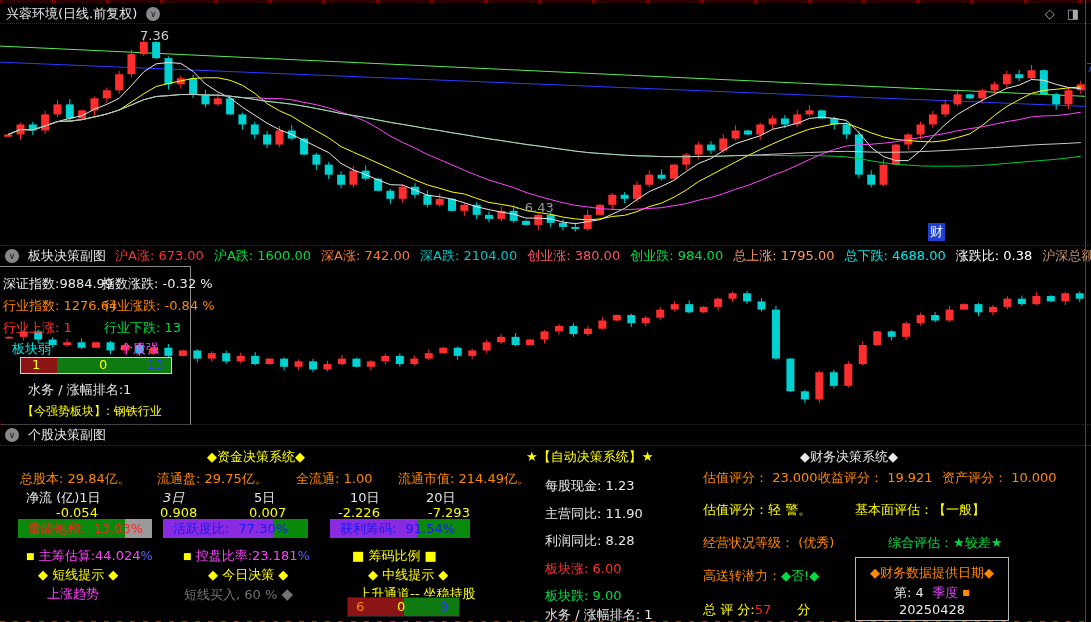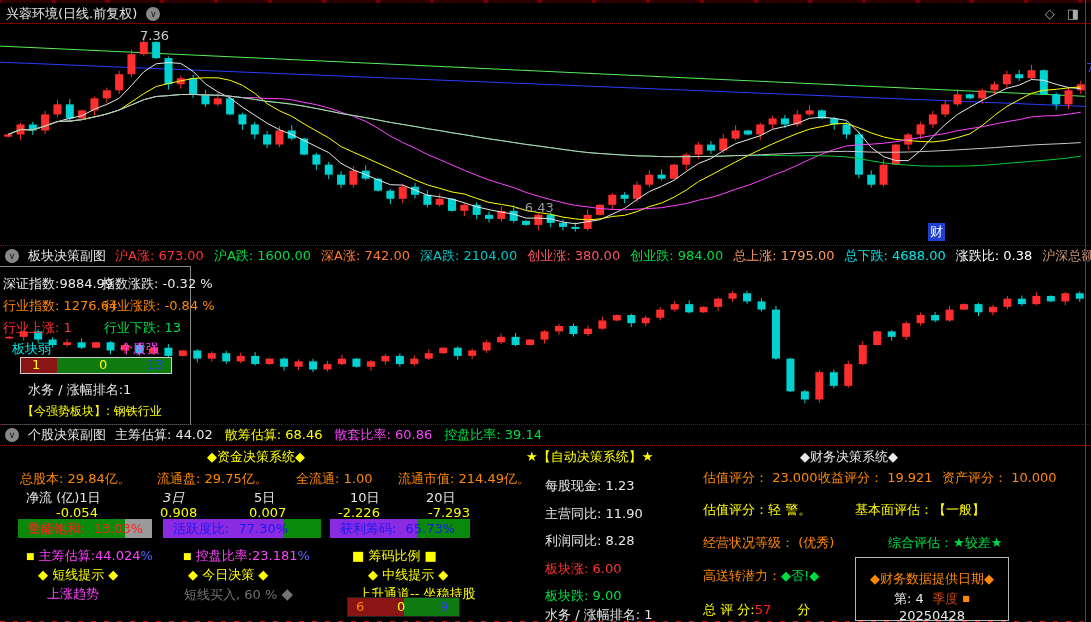--- a/index.html
+++ b/index.html
@@ -27,21 +27,21 @@
   #strength-bar .seg-red{background:#8b1515;height:100%;}
   #strength-bar .seg-green{background:#0f7a0f;height:100%;flex:1;}
   .bar-num{position:absolute;top:-1px;font-size:13px;line-height:15px;}
   
   #bottom{position:absolute;left:0;top:445px;width:1091px;height:177px;border-top:1px dotted #990000;}
   .abs{position:absolute;white-space:nowrap;}
   .gauge{position:absolute;height:19px;line-height:19px;font-size:13px;overflow:hidden;}
   .gauge .fillbar{position:absolute;inset:0;z-index:0;}
   .gauge span{position:relative;z-index:1;padding-left:5px;}
   #g1{left:18px;top:73px;width:134px;}
-  #g2{left:163px;top:73px;width:158px;}
+  #g2{left:163px;top:73px;width:145px;}
   #g3{left:330px;top:73px;width:140px;}
   .sq{color:#ffff00;font-size:9px;vertical-align:1px;}
   #small-bar{position:absolute;left:347px;top:151px;width:111px;height:18px;display:flex;border:1px solid #222;}
   #small-bar .s1{width:50%;background:#8b1515;}
   #small-bar .s2{flex:1;background:#0f7a0f;}
   #date-box{position:absolute;left:855px;top:111px;width:152px;height:62px;border:1px solid #b8b8b8;text-align:center;}
   .vline-red{position:absolute;left:1085px;top:0;width:1px;height:622px;background:#cc1111;}
   .bot-dash{position:absolute;left:0;bottom:0;width:100%;height:1px;
         background:repeating-linear-gradient(90deg,#cc1111 0 5px,transparent 5px 13px);}
   #status-bar{position:absolute;left:0;top:609px;width:100%;height:13px;font-size:13px;}
@@ -442,26 +442,20 @@
       <span class="bar-num" style="left:78px;color:#ffff00;">0</span>
       <span class="bar-num" style="left:126px;color:#2a3cff;">13</span>
     </div>
     <div class="ov" style="left:28px;top:114px;color:#e8e8e8;">水务 / 涨幅排名:1</div>
     <div class="ov" style="left:22px;top:124px;color:#ffff00;font-size:12px;margin-top:12px;">【今强势板块】: 钢铁行业</div>
   </div>
 
   <div id="stock-header" class="sec-hdr">
     <span class="circle-icon">∨</span>
     <span>个股决策副图</span>
-    <span id="stock-stats" style="display:flex;gap:12px;">
-        <span class="stat" style="color: rgb(232, 232, 232);">主筹估算: 44.02</span>
-        <span class="stat" style="color: rgb(255, 255, 0);">散筹估算: 68.46</span>
-        <span class="stat" style="color: rgb(255, 68, 255);">散套比率: 60.86</span>
-        <span class="stat" style="color: rgb(0, 221, 68);">控盘比率: 39.14</span>
-      </span>
   </div>
 
   <div id="bottom">
 
     <div class="abs" style="left:0;top:0;width:512px;height:177px;">
       <div class="abs" style="left:0;top:2px;width:512px;text-align:center;color:#ffff00;">◆资金决策系统◆</div>
       <div id="f-r1">
           <span class="stat" style="color: rgb(255, 136, 0); position: absolute; left: 20px; top: 24px; white-space: nowrap;">总股本: 29.84亿。</span>
           <span class="stat" style="color: rgb(255, 136, 0); position: absolute; left: 157px; top: 24px; white-space: nowrap;">流通盘: 29.75亿。</span>
           <span class="stat" style="color: rgb(255, 136, 0); position: absolute; left: 296px; top: 24px; white-space: nowrap;">全流通: 1.00</span>
@@ -485,35 +479,35 @@
       <div id="g1" class="gauge">
         <div class="fillbar" style="background:linear-gradient(90deg,#0a8a0a 0 80%,#9a9a9a 80%);"></div>
         <span style="color:#ff2222;"><span>量能饱和:</span> <span>13.03%</span></span>
       </div>
       <div id="g2" class="gauge">
         <div class="fillbar" style="background:linear-gradient(90deg,#8a2be2 0 76%,#0a8a0a 76%);"></div>
         <span style="color:#1a1aee;"><span>活跃度比:</span> <span>77.30%</span></span>
       </div>
       <div id="g3" class="gauge">
         <div class="fillbar" style="background:linear-gradient(90deg,#8a2be2 0 62%,#0a8a0a 62%);"></div>
-        <span style="color:#1a1aee;"><span>获利筹码:</span> <span>65.73%</span></span>
+        <span style="color:#1a1aee;"><span>获利筹码:</span> <span>91.54%</span></span>
       </div>
 
       <div class="abs" style="left:26px;top:101px;">
         <span class="sq">■</span>
         <span style="color:#ff44ff;"><span>主筹估算:</span><span>44.024</span></span><span style="color:#5566ff;">%</span>
       </div>
       <div class="abs" style="left:183px;top:101px;">
         <span class="sq">■</span>
         <span style="color:#ff44ff;"><span>控盘比率:</span><span>23.181</span></span><span style="color:#5566ff;">%</span>
       </div>
       <div class="abs" style="left:352px;top:101px;color:#ffff00;">■ 筹码比例 ■</div>
 
       <div class="abs" style="left:38px;top:120px;color:#ffff00;">◆ 短线提示 ◆</div>
-      <div class="abs" style="left:188px;top:120px;color:#ffff00;text-align:right;">◆ 今日决策 ◆</div>
+      <div class="abs" style="left:208px;top:120px;color:#ffff00;text-align:right;">◆ 今日决策 ◆</div>
       <div class="abs" style="left:368px;top:120px;color:#ffff00;">◆ 中线提示 ◆</div>
 
       <div class="abs" style="left:47px;top:139px;color:#ff44ff;">上涨趋势</div>
       <div class="abs" style="left:184px;top:139px;color:#737373;text-align:center;"><span>短线买入, 60 %</span> <span style="font-size:15px;">◆</span></div>
       <div class="abs" style="left:358px;top:139px;color:#ffff00;">上升通道-- 坐稳持股</div>
 
       <div id="small-bar">
         <div class="s1"></div>
         <div class="s2"></div>
         <span class="bar-num" style="left:8px;top:1px;color:#ff8800;">6</span>
@@ -541,22 +535,22 @@
           <span class="stat" style="color: rgb(255, 136, 0); position: absolute; left: 128px; top: 23px;">收益评分： 19.921</span>
           <span class="stat" style="color: rgb(255, 136, 0); position: absolute; left: 252px; top: 23px;">资产评分： 10.000</span>
         </div>
       <div class="abs" style="left:13px;top:55px;color:#ffff00;">估值评分：轻 警。</div>
       <div class="abs" style="left:165px;top:55px;color:#ffff00;">基本面评估：【一般】</div>
       <div class="abs" style="left:13px;top:88px;color:#ff8800;">经营状况等级： (优秀)</div>
       <div class="abs" style="left:198px;top:88px;color:#00dd44;"><span>综合评估：</span><span>★较差★</span></div>
       <div class="abs" style="left:13px;top:121px;"><span style="color:#ff8800;">高送转潜力：</span><span style="color:#00dd44;">◆否!◆</span></div>
       <div class="abs" style="left:13px;top:155px;"><span style="color:#ffff00;">总 评 分:</span><span style="color:#ff2222;">57</span><span style="color:#ffff00;padding-left:26px;">分</span></div>
       <div id="date-box" style="left:165px;">
-        <div style="margin-top:12px;color:#ff8800;">◆财务数据提供日期◆</div>
-        <div style="margin-top:2px;"><span style="color:#e8e8e8;">第: 4</span>&nbsp;&nbsp;<span style="color:#c2410c;">季度</span> <span style="color:#ff8800;font-size:8px;vertical-align:2px;">■</span></div>
+        <div style="margin-top:6px;color:#ff8800;">◆财务数据提供日期◆</div>
+        <div style="margin-top:2px;"><span style="color:#e8e8e8;">第: 4</span>&nbsp;&nbsp;<span style="color:#d946ef;">季度</span> <span style="color:#ff8800;font-size:8px;vertical-align:2px;">■</span></div>
         <div style="color:#e8e8e8;">20250428</div>
       </div>
     </div>
   </div>
 
 
   <div class="vline-red"></div>
   <div class="bot-dash"></div>
 </div>
 

